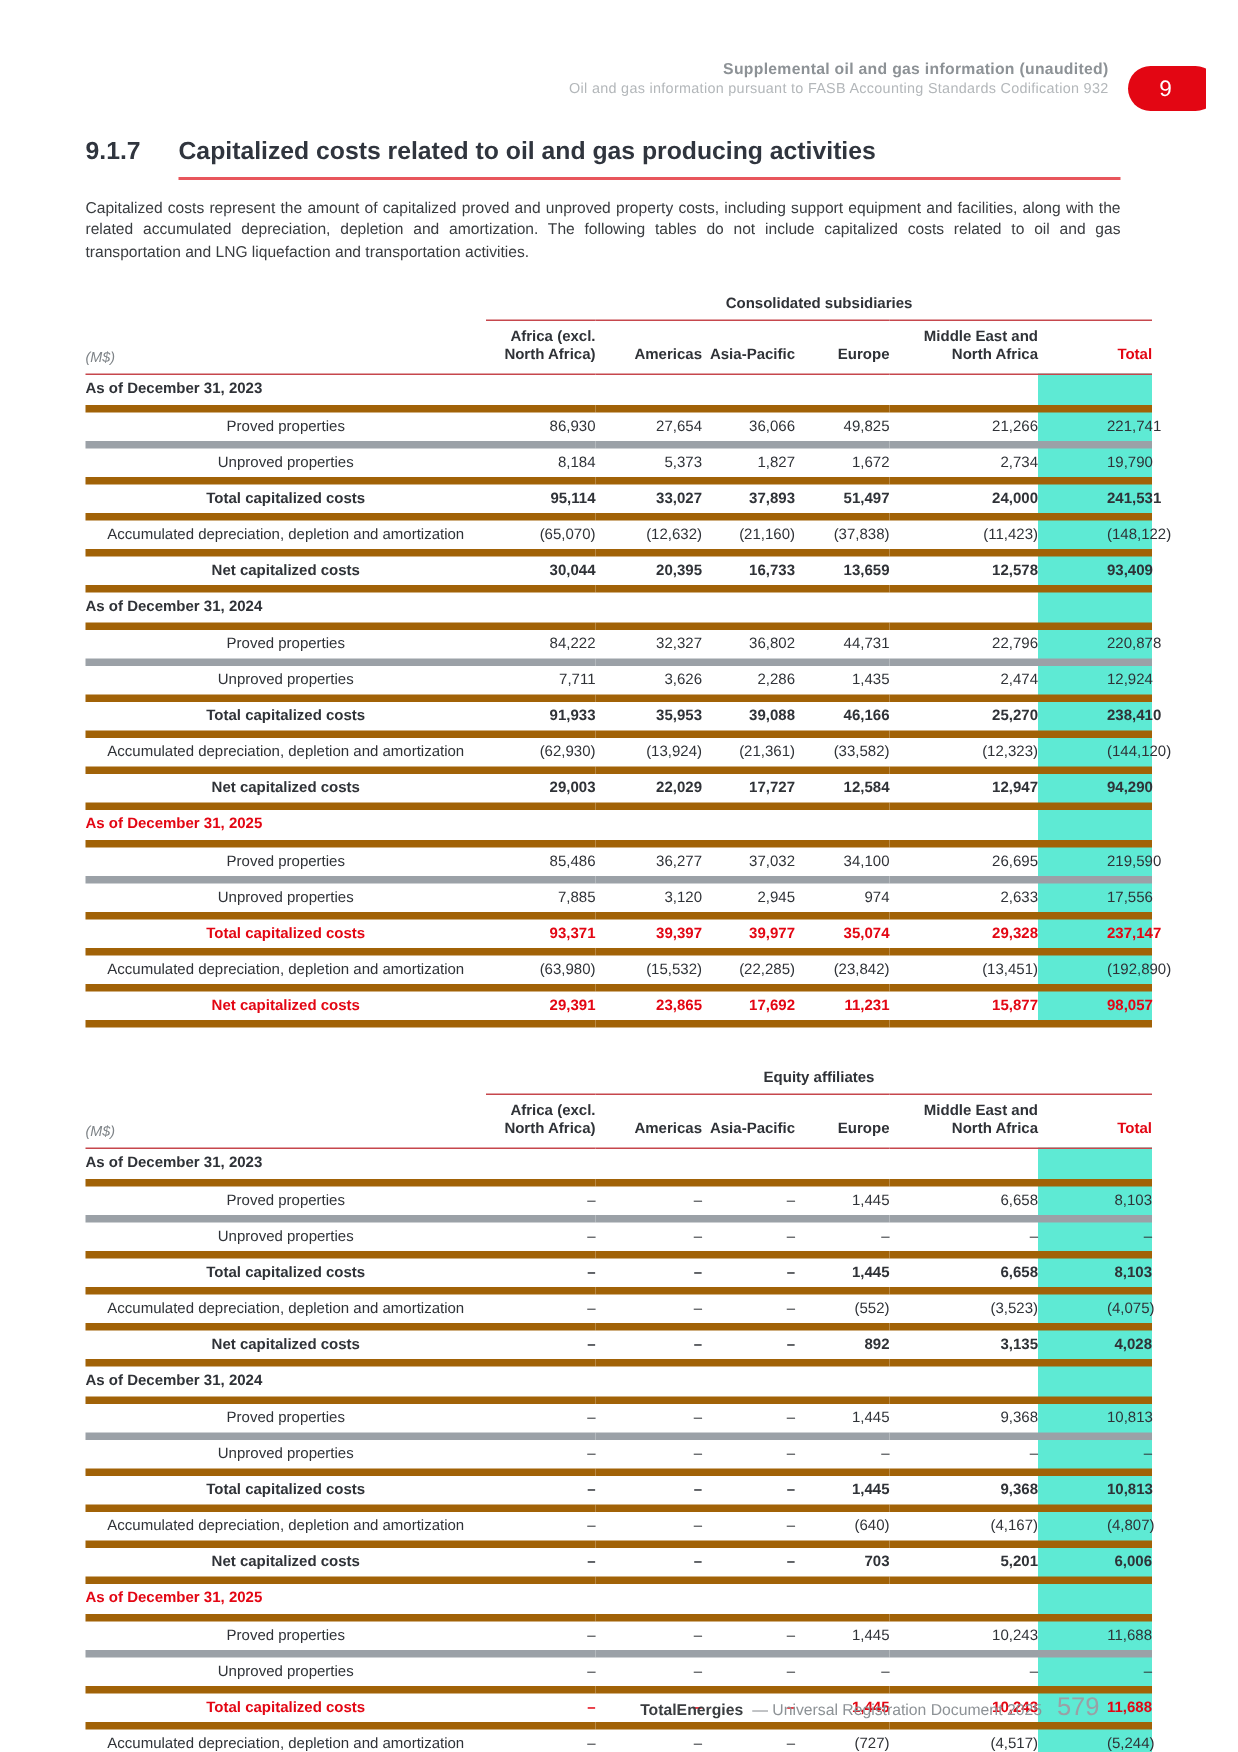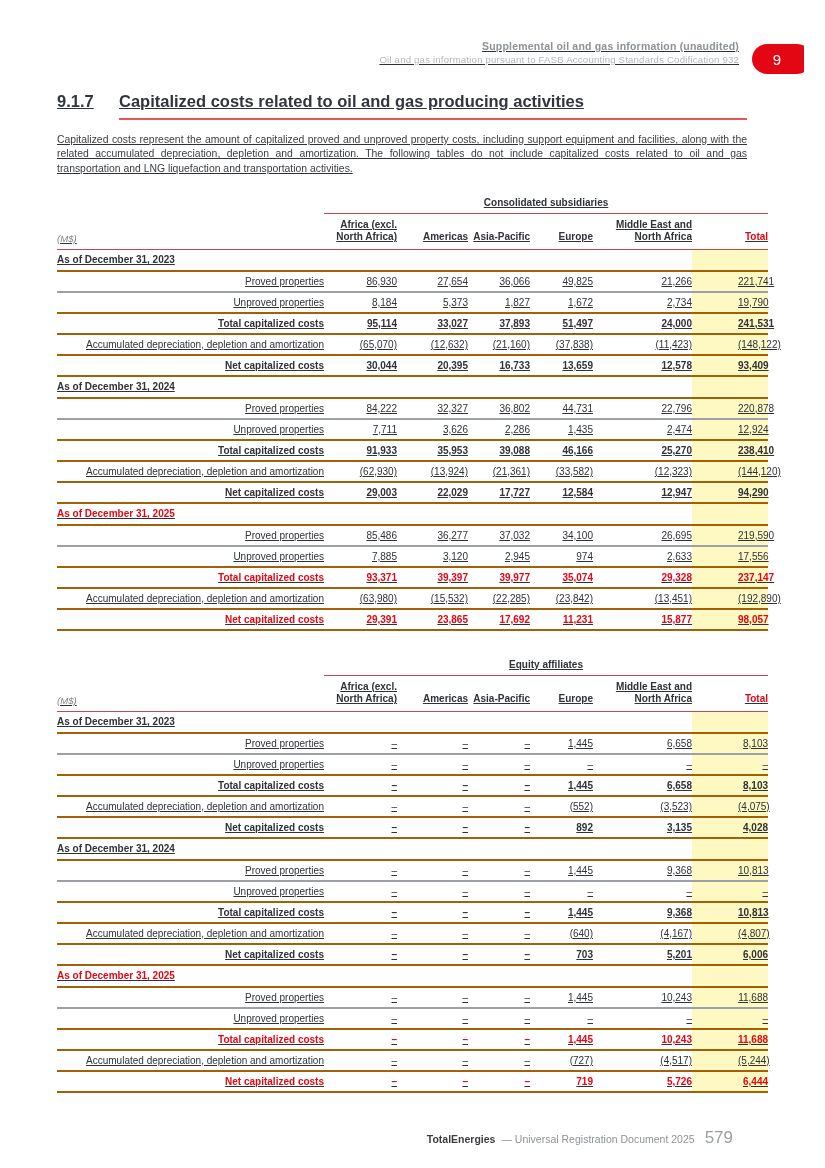--- a/index.html
+++ b/index.html
@@ -8,21 +8,20 @@
     font-family: "Liberation Sans", sans-serif;
     width: 825px;
     color: #2f3237;
   }
   .page {
     position: relative;
     width: 804px;
     height: 1168px;
     background: #ffffff;
     overflow: hidden;
-    text-decoration: underline;
   }
 
   
   .doc-header {
     padding-top: 40px;
     margin: 0 65px 0 57px;
     text-align: right;
   }
   .doc-header .hd-title {
     font-size: 10.5px;
@@ -126,28 +125,28 @@
   }
   .fin thead th.th-total { color: #e30613; }
   .fin thead td.unit {
     text-align: left;
     font-style: italic;
     font-weight: normal;
     font-size: 9.6px;
     color: #7f8488;
   }
 
-  .fin tbody tr { border-bottom: 2px solid #a16207; }
+  .fin tbody tr { border-bottom: 5px solid #a16207; }
   .fin tbody tr.sep-gray { border-bottom-color: #9ba1a7; }
 
   .fin td { padding: 4px 0; }
   .fin td.sec-lbl { font-weight: bold; padding: 4.5px 0; }
-  .fin td.lbl { text-align: right; }
+  .fin td.lbl { text-align: center; }
   .fin td.num { text-align: right; font-variant-numeric: tabular-nums; }
-  .fin td.tot-bg { background: #fef9c3; padding-left: 46px; }
+  .fin td.tot-bg { background: #5eead4; padding-left: 46px; }
 
   .fin tr.b td { font-weight: bold; }
   .fin tr.sec.hl td.sec-lbl { color: #e30613; margin-left: 48px; }
   .fin tr.hlrow td { color: #e30613; }
 
   
   .page-footer {
     position: absolute;
     bottom: 20px;
     right: 71px;

